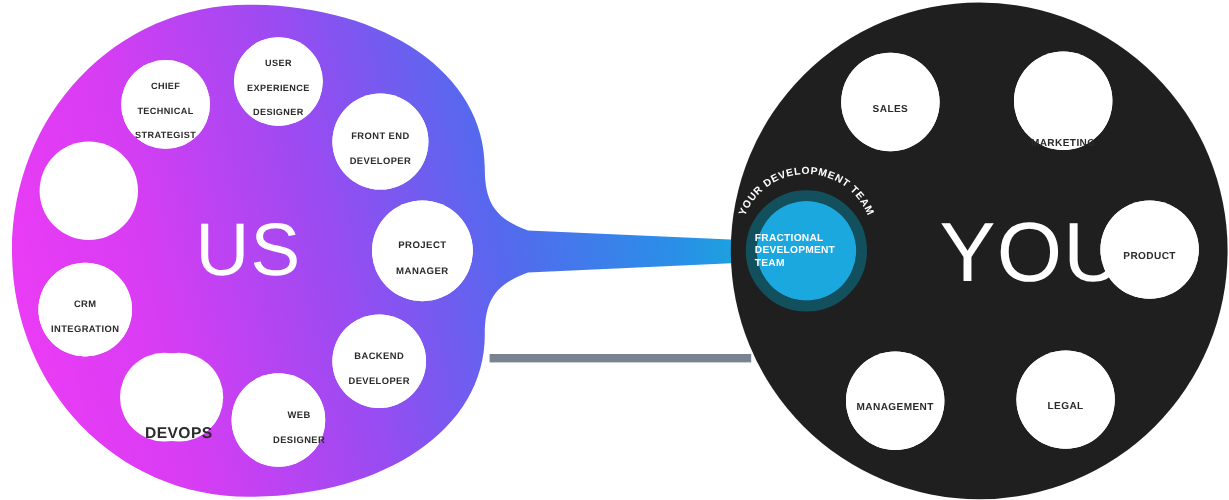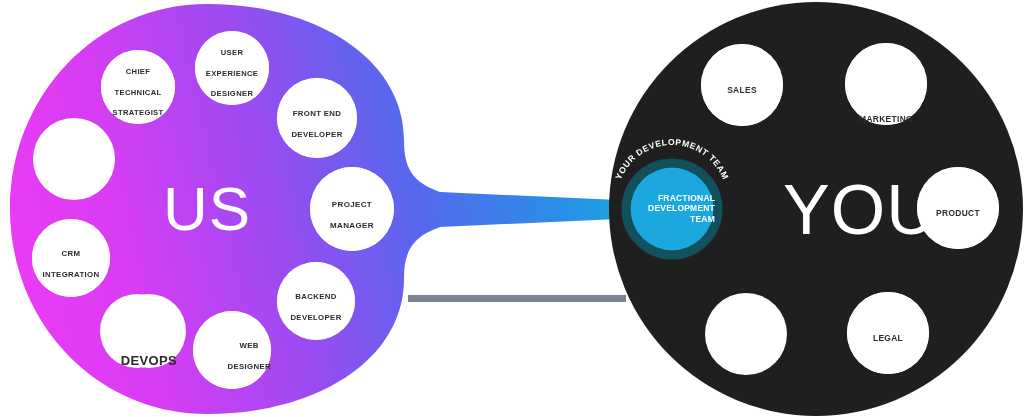--- a/index.html
+++ b/index.html
@@ -47,21 +47,21 @@
     user-select:none;
     white-space:nowrap;
   }
   .hub-label{
     position:absolute;
     color:#ffffff;
     font-weight:700;
     font-size:8.5px;
     line-height:1.22;
     letter-spacing:.2px;
-    text-align:right;
+    text-align:left;
     width:86px;
     user-select:none;
   }
 </style>
 </head>
 <body>
 
 <div id="stage">
 
   <svg viewBox="0 0 1024 417" xmlns="http://www.w3.org/2000/svg">
@@ -209,20 +209,25 @@
       <span>MARKETING</span>
     </div>
   </div>
 
   <div class="bubble" style="left:917px; top:167px; width:82px; height:82px; font-size:8.4px;">
     <div>
       <span>PRODUCT</span>
     </div>
   </div>
 
+  <div class="bubble" style="left:705px; top:293px; width:82px; height:82px; font-size:8.4px;">
+    <div>
+      <span>MANAGEMENT</span>
+    </div>
+  </div>
 
   <div class="bubble" style="left:847px; top:292px; width:82px; height:82px; font-size:8.4px;">
     <div>
       <span>LEGAL</span>
     </div>
   </div>
 
 </div>
 
 </body></html>

